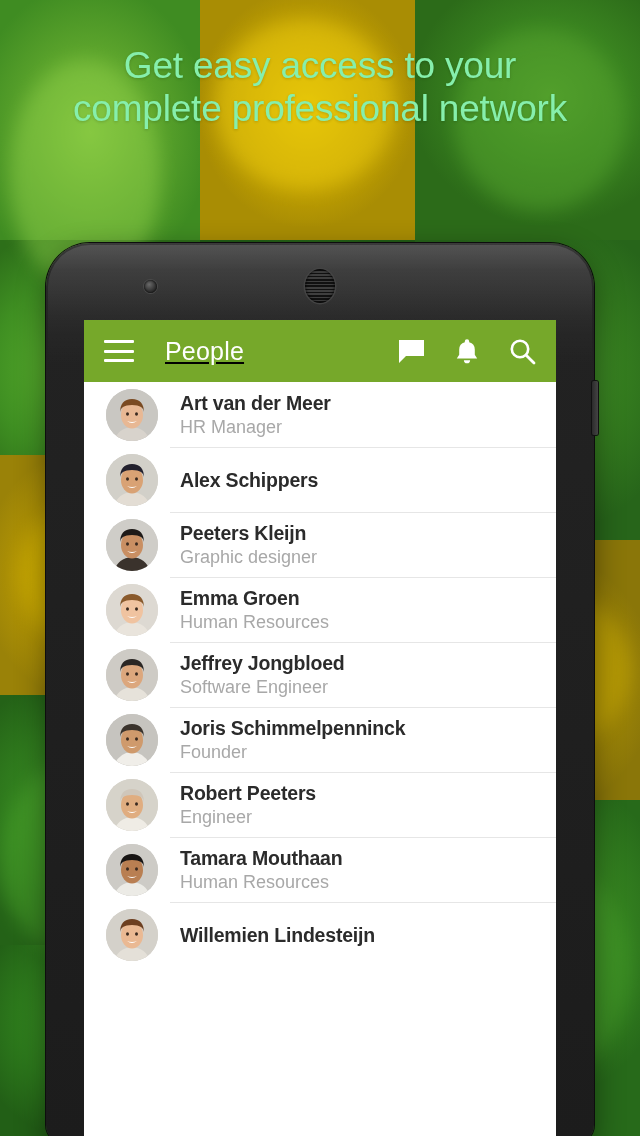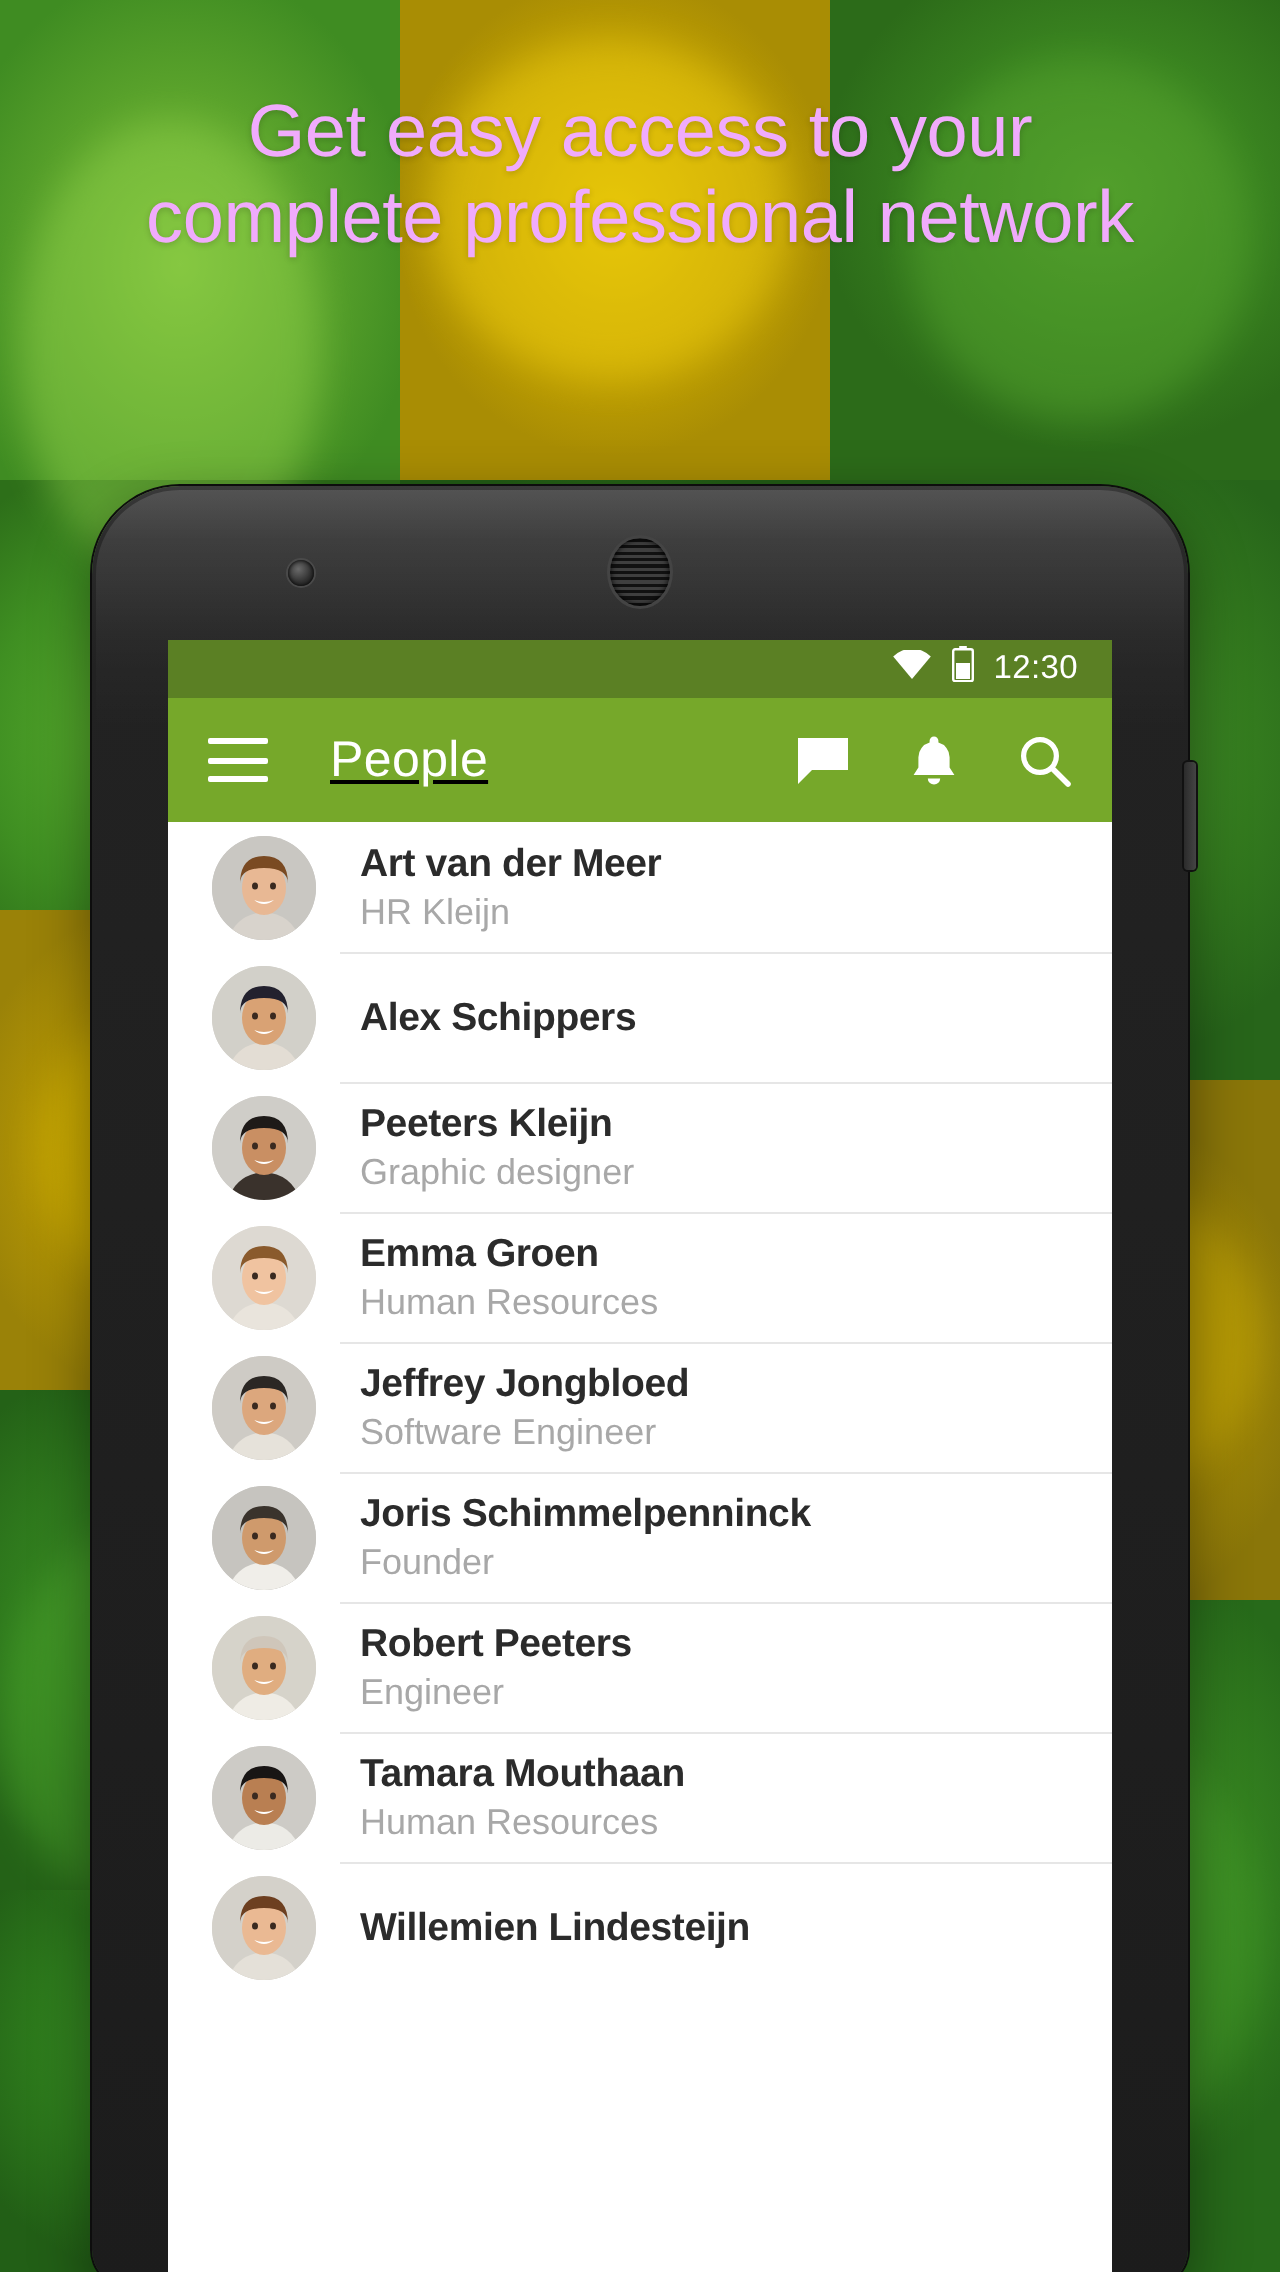--- a/index.html
+++ b/index.html
@@ -68,21 +68,21 @@
             radial-gradient(ellipse 130px 200px at 50% 20%, #3e8b24 0%, #2e7119 60%, #235d15 100%),
             #2a6a1a; }
 
   
   .streak { position:absolute; border-radius:50%; filter:blur(9px); opacity:.45; }
 
   
   #headline {
     position:absolute; left:0; top:44px; width:640px;
     z-index:3; text-align:center;
-    color:#f0abfc; font-size:37px; line-height:43px;
+    color:#86efac; font-size:37px; line-height:43px;
     font-weight:300; letter-spacing:-0.2px;
     padding:0 60px;
     text-shadow:0 1px 3px rgba(0,0,0,.18);
   }
 
   
   #phone {
     position:absolute; left:46px; top:243px;
     width:548px; height:900px; z-index:4;
   }
@@ -208,35 +208,20 @@
 
 <div id="phone">
   <div id="phone-body"></div>
   <div id="phone-gloss"></div>
   <div id="front-camera"></div>
   <div id="earpiece"></div>
   <div id="volume-btn"></div>
 
   <div id="screen">
 
-    <div id="status-bar">
-      <span id="wifi-icon">
-        <svg width="20" height="15" viewBox="0 0 20 15">
-          <path d="M10 14.5 L0.6 3.2 A13.5 13.5 0 0 1 19.4 3.2 Z" fill="#ffffff"></path>
-        </svg>
-      </span>
-      <span id="battery-icon">
-        <svg width="11" height="18" viewBox="0 0 11 18">
-          <rect x="3.6" y="0" width="3.8" height="1.8" fill="#ffffff"></rect>
-          <rect x="0.6" y="1.6" width="9.8" height="16" rx="1" fill="none" stroke="#ffffff" stroke-width="1.2"></rect>
-          <rect x="2" y="8.5" width="7" height="8" fill="#ffffff"></rect>
-        </svg>
-      </span>
-      <span id="clock">12:30</span>
-    </div>
 
     <div id="app-bar">
       <div id="menu-icon">
         <i></i>
           <i></i>
           <i></i>
       </div>
       <div id="app-title">People</div>
       <div id="app-bar-actions">
         <span class="bar-icon">
@@ -267,21 +252,21 @@
               <path d="M8 52 q4-13 18-14 q14 1 18 14 Z" fill="#d8d3cc"></path>
               <ellipse cx="26" cy="26" rx="11" ry="13.5" fill="#e8b894"></ellipse>
               <path d="M14 24 q0-14 12-14 q12 0 12 14 q0-8-12-8 q-12 0-12 8 Z" fill="#7a4a22"></path>
               <ellipse cx="21.5" cy="25" rx="1.5" ry="1.8" fill="#3a2a20"></ellipse>
               <ellipse cx="30.5" cy="25" rx="1.5" ry="1.8" fill="#3a2a20"></ellipse>
               <path d="M21 32 q5 4 10 0 q-5 2-10 0 Z" fill="#ffffff"></path>
             </svg>
           </div>
           <div class="person-text">
             <div class="person-name">Art van der Meer</div>
-            <div class="person-role">HR Kleijn</div>
+            <div class="person-role">HR Manager</div>
           </div>
         </div>
         <div class="person-row">
           <div class="avatar" style="background:#d2d0c9">
             <svg viewBox="0 0 52 52" preserveAspectRatio="xMidYMid slice">
               <rect width="52" height="52" fill="#d2d0c9"></rect>
               <path d="M8 52 q4-13 18-14 q14 1 18 14 Z" fill="#e3ddd4"></path>
               <ellipse cx="26" cy="26" rx="11" ry="13.5" fill="#d9a274"></ellipse>
               <path d="M14 24 q0-14 12-14 q12 0 12 14 q0-8-12-8 q-12 0-12 8 Z" fill="#23212e"></path>
               <ellipse cx="21.5" cy="25" rx="1.5" ry="1.8" fill="#3a2a20"></ellipse>

